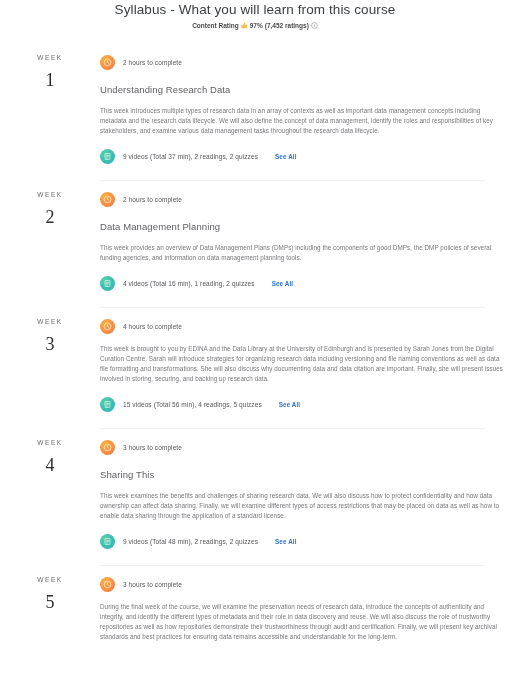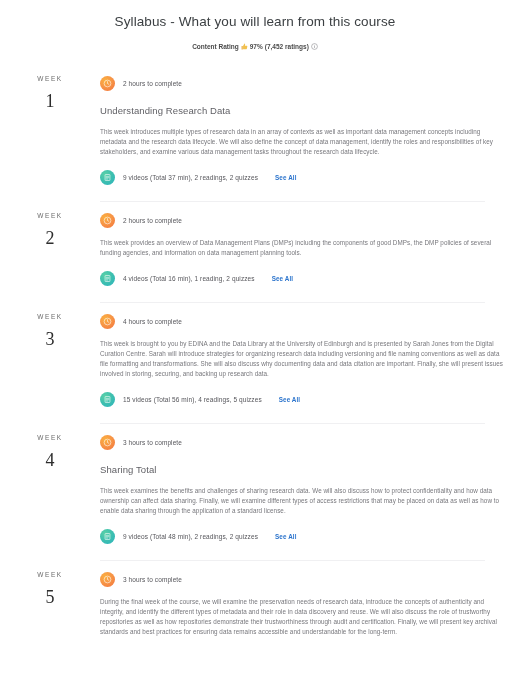--- a/index.html
+++ b/index.html
@@ -20,21 +20,21 @@
   .syllabus-header {
     padding-top: 2px;
     text-align: center;
   }
   .syllabus-title {
     font-size: 13.5px;
     font-weight: 400;
     color: #3c4043;
     letter-spacing: 0.1px;
     line-height: 16px;
-    margin: 12px;
+    margin: 0;
   }
   .rating-row {
     margin-top: 3px;
     font-size: 6.5px;
     font-weight: bold;
     color: #4a4a4a;
     display: flex;
     justify-content: center;
     align-items: center;
     gap: 2px;
@@ -237,20 +237,21 @@
     <div class="week-body">
       <div class="meta-row">
         <span class="circle-icon clock-circle">
           <svg viewBox="0 0 24 24" width="9" height="9" aria-hidden="true">
             <circle cx="12" cy="12" r="9" fill="none" stroke="#ffffff" stroke-width="1.8" opacity="0.85"></circle>
             <path d="M12 7v5l3.5 2" fill="none" stroke="#ffffff" stroke-width="1.8" stroke-linecap="round" opacity="0.9"></path>
           </svg>
         </span>
         <span class="meta-text">2 hours to complete</span>
       </div>
+      <h2 class="week-title">Data Management Planning</h2>
       <p class="week-desc">This week provides an overview of Data Management Plans (DMPs) including the components of good DMPs, the DMP policies of several funding agencies, and information on data management planning tools.</p>
       <div class="items-row">
         <span class="circle-icon list-circle">
           <svg viewBox="0 0 24 24" width="9" height="9" aria-hidden="true">
             <rect x="5.5" y="4" width="13" height="16" rx="1.5" fill="none" stroke="#ffffff" stroke-width="1.7" opacity="0.9"></rect>
             <path d="M8.5 9h7M8.5 12.5h7M8.5 16h4" stroke="#ffffff" stroke-width="1.5" stroke-linecap="round" opacity="0.9"></path>
           </svg>
         </span>
         <span class="items-text">4 videos (Total 16 min), 1 reading, 2 quizzes</span>
         <a class="see-all" href="#">See All</a>
@@ -295,21 +296,21 @@
     <div class="week-body">
       <div class="meta-row">
         <span class="circle-icon clock-circle">
           <svg viewBox="0 0 24 24" width="9" height="9" aria-hidden="true">
             <circle cx="12" cy="12" r="9" fill="none" stroke="#ffffff" stroke-width="1.8" opacity="0.85"></circle>
             <path d="M12 7v5l3.5 2" fill="none" stroke="#ffffff" stroke-width="1.8" stroke-linecap="round" opacity="0.9"></path>
           </svg>
         </span>
         <span class="meta-text">3 hours to complete</span>
       </div>
-      <h2 class="week-title">Sharing Total</h2>
+      <h2 class="week-title">Sharing This</h2>
       <p class="week-desc">This week examines the benefits and challenges of sharing research data. We will also discuss how to protect confidentiality and how data ownership can affect data sharing. Finally, we will examine different types of access restrictions that may be placed on data as well as how to enable data sharing through the application of a standard license.</p>
       <div class="items-row">
         <span class="circle-icon list-circle">
           <svg viewBox="0 0 24 24" width="9" height="9" aria-hidden="true">
             <rect x="5.5" y="4" width="13" height="16" rx="1.5" fill="none" stroke="#ffffff" stroke-width="1.7" opacity="0.9"></rect>
             <path d="M8.5 9h7M8.5 12.5h7M8.5 16h4" stroke="#ffffff" stroke-width="1.5" stroke-linecap="round" opacity="0.9"></path>
           </svg>
         </span>
         <span class="items-text">9 videos (Total 48 min), 2 readings, 2 quizzes</span>
         <a class="see-all" href="#">See All</a>

